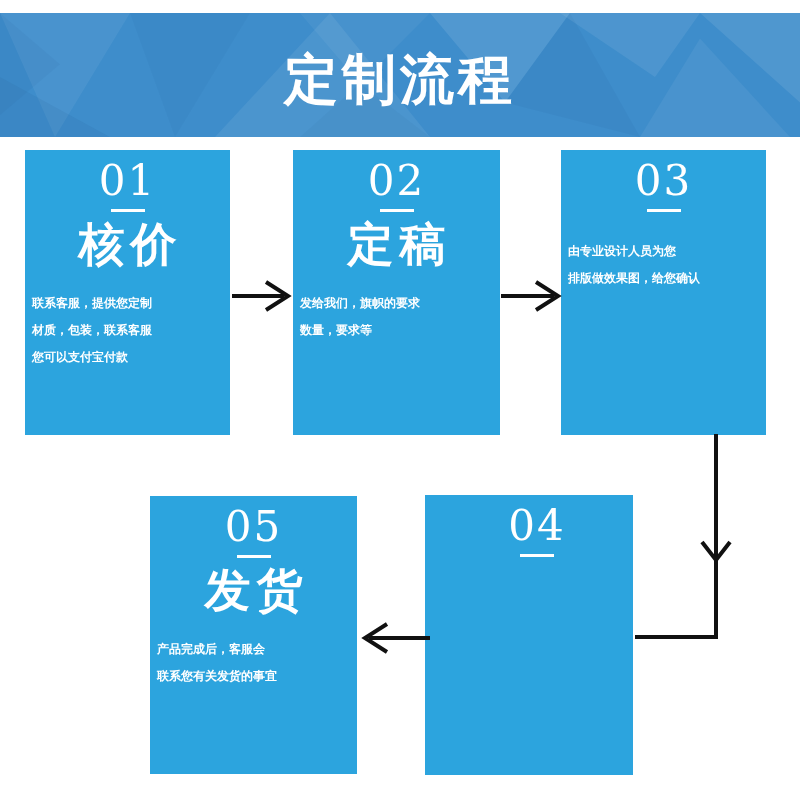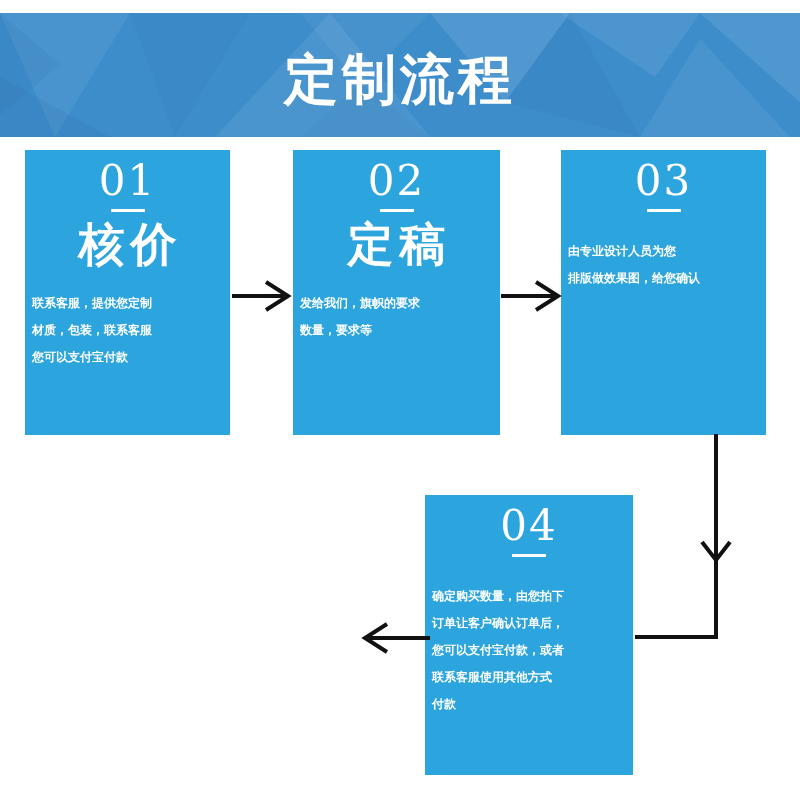--- a/index.html
+++ b/index.html
@@ -21,21 +21,21 @@
     font-size:54px;font-weight:600;letter-spacing:4px;
   }
   
   .step{
     position:absolute;background:#2CA4DE;color:#ffffff;
     display:flex;flex-direction:column;align-items:center;box-sizing:border-box;
   }
   .step-1{left:25px;top:150px;width:205px;height:285px;}
   .step-2{left:293px;top:150px;width:207px;height:285px;}
   .step-3{left:561px;top:150px;width:205px;height:285px;}
-  .step-4{left:425px;top:495px;width:208px;height:280px;}
+  .step-4{left:425px;top:495px;width:208px;height:280px;padding-left:16px;}
   .step-5{left:150px;top:496px;width:207px;height:278px;}
   .step .num{
     margin-top:8px;font-family:"DejaVu Serif","Liberation Serif",serif;
     font-size:42px;line-height:46px;font-weight:400;letter-spacing:2px;
   }
   .step .rule{width:34px;height:3px;background:#ffffff;margin:5px auto 6px;}
   .step .title{
     font-family:Liberation Sans, sans-serif;
     font-size:46px;line-height:52px;font-weight:600;letter-spacing:6px;
     text-indent:6px; 
@@ -98,29 +98,31 @@
     <div class="rule"></div>
     <div class="body">
       <div>由专业设计人员为您</div>
       <div>排版做效果图，给您确认</div>
     </div>
   </section>
 
   <section class="step step-4">
     <div class="num">04</div>
     <div class="rule"></div>
+  </section>
+
+  <section class="step step-5">
+    <div class="num">05</div>
+    <div class="rule"></div>
+    <div class="title">发货</div>
     <div class="body">
-      <div>确定购买数量，由您拍下</div>
-      <div>订单让客户确认订单后，</div>
-      <div>您可以支付宝付款，或者</div>
-      <div>联系客服使用其他方式</div>
-      <div>付款</div>
+      <div>产品完成后，客服会</div>
+      <div>联系您有关发货的事宜</div>
     </div>
   </section>
-
 
   <svg class="arrows" viewBox="0 0 800 800" aria-hidden="true">
     <g>
       <line x1="232" y1="296" x2="284" y2="296"></line>
       <polyline points="266,282 288,296 266,310"></polyline>
     </g>
     <g>
       <line x1="501" y1="296" x2="554" y2="296"></line>
       <polyline points="536,282 558,296 536,310"></polyline>
     </g>

